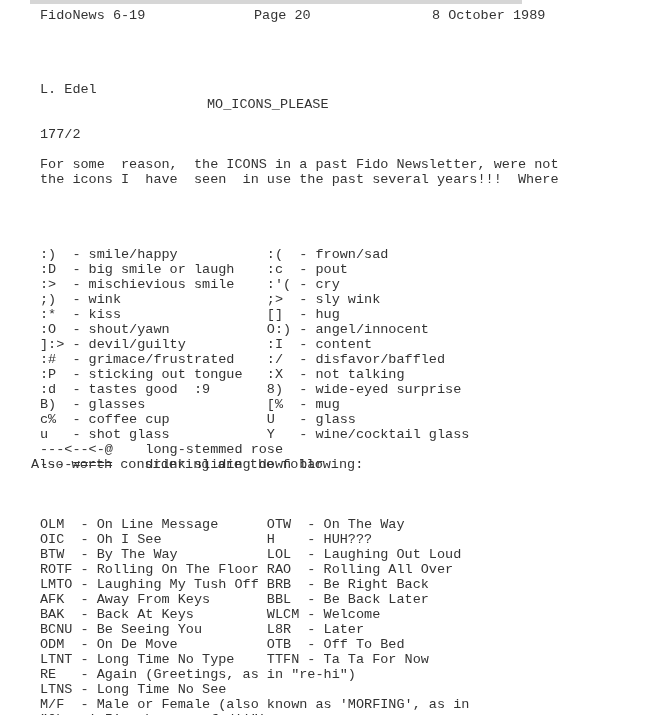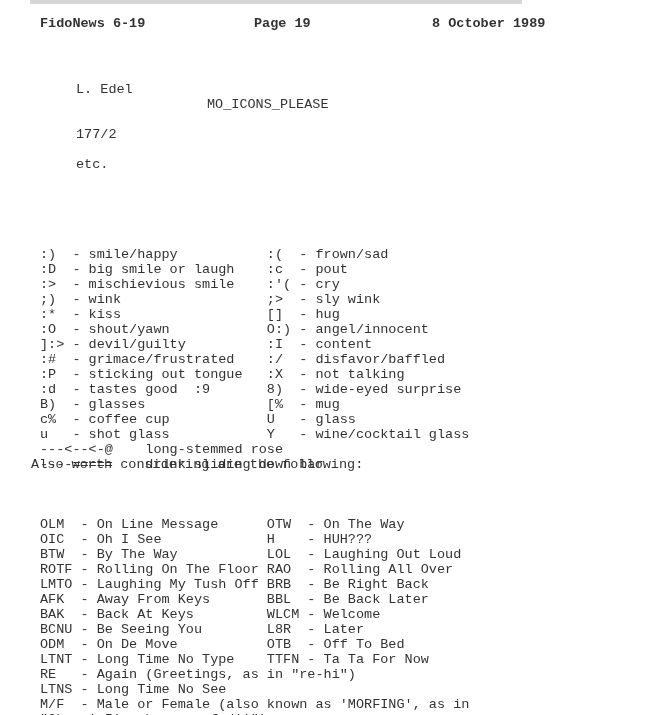--- a/index.html
+++ b/index.html
@@ -19,31 +19,31 @@
   }
   .top-band {
     position: absolute;
     top: 0;
     left: 30px;
     width: 492px;
     height: 4px;
     background: #d6d6d6;
   }
   .abs { position: absolute; white-space: pre; }
-  .header-row { top: 16px; left: 0; width: 532px; height: 15px; font-weight: bold; }
+  .header-row { top: 8px; left: 0; width: 532px; height: 15px; }
   .h-left   { position: absolute; left: 40px;  top: 0; white-space: pre; }
   .h-center { position: absolute; left: 254px; top: 0; white-space: pre; }
   .h-right  { position: absolute; left: 432px; top: 0; white-space: pre; }
   .byline { top: 52px; left: 40px; }
   .title-line { top: 97px; left: 207px; }
   .intro { top: 127px; left: 40px; }
   .emoticon-table { top: 217px; left: 40px; }
   .also-line { top: 457px; left: 23px; }
   .abbrev-table { top: 487px; left: 40px; }
-  .line { white-space: pre; height: 15px; margin-left: 36px; }
+  .line { white-space: pre; height: 15px; }
   .row { white-space: pre; height: 15px; }
   .cell-l {
     display: inline-block;
     width: 28ch;
     white-space: pre;
     vertical-align: top;
     overflow: visible;
   }
   .cell-r {
     display: inline-block;
@@ -51,33 +51,33 @@
     vertical-align: top;
   }
 </style>
 </head>
 <body>
 
 <div class="top-band"></div>
 
 <div class="abs header-row">
   <span class="h-left">FidoNews 6-19</span>
-  <span class="h-center">Page 19</span>
+  <span class="h-center">Page 20</span>
   <span class="h-right">8 October 1989</span>
 </div>
 
 <div class="abs byline">
   <div class="line">L. Edel</div>
   <div class="line">177/2</div>
 </div>
 
 <div class="abs title-line">MO_ICONS_PLEASE</div>
 
 <div class="abs intro">
-  <div class="line">etc.</div>
+  <div class="line">For some  reason,  the ICONS in a past Fido Newsletter, were not</div><div class="line">the icons I  have  seen  in use the past several years!!!  Where</div>
 </div>
 
 <div class="abs emoticon-table">
   <div class="row"><span class="cell-l">:)  - smile/happy</span><span class="cell-r">:(  - frown/sad</span></div><div class="row"><span class="cell-l">:D  - big smile or laugh</span><span class="cell-r">:c  - pout</span></div><div class="row"><span class="cell-l">:&gt;  - mischievious smile</span><span class="cell-r">:'( - cry</span></div><div class="row"><span class="cell-l">;)  - wink</span><span class="cell-r">;&gt;  - sly wink</span></div><div class="row"><span class="cell-l">:*  - kiss</span><span class="cell-r">[]  - hug</span></div><div class="row"><span class="cell-l">:O  - shout/yawn</span><span class="cell-r">O:) - angel/innocent</span></div><div class="row"><span class="cell-l">]:&gt; - devil/guilty</span><span class="cell-r">:I  - content</span></div><div class="row"><span class="cell-l">:#  - grimace/frustrated</span><span class="cell-r">:/  - disfavor/baffled</span></div><div class="row"><span class="cell-l">:P  - sticking out tongue</span><span class="cell-r">:X  - not talking</span></div><div class="row"><span class="cell-l">:d  - tastes good  :9</span><span class="cell-r">8)  - wide-eyed surprise</span></div><div class="row"><span class="cell-l">B)  - glasses</span><span class="cell-r">[%  - mug</span></div><div class="row"><span class="cell-l">c%  - coffee cup</span><span class="cell-r">U   - glass</span></div><div class="row"><span class="cell-l">u   - shot glass</span><span class="cell-r">Y   - wine/cocktail glass</span></div><div class="row"><span class="cell-l">---&lt;--&lt;-@    long-stemmed rose</span><span class="cell-r"></span></div><div class="row"><span class="cell-l">----=====    drink sliding down bar</span><span class="cell-r"></span></div>
 </div>
 
 <div class="abs also-line"> Also worth considering are the following:</div>
 
 <div class="abs abbrev-table">
   <div class="row"><span class="cell-l">OLM  - On Line Message</span><span class="cell-r">OTW  - On The Way</span></div><div class="row"><span class="cell-l">OIC  - Oh I See</span><span class="cell-r">H    - HUH???</span></div><div class="row"><span class="cell-l">BTW  - By The Way</span><span class="cell-r">LOL  - Laughing Out Loud</span></div><div class="row"><span class="cell-l">ROTF - Rolling On The Floor</span><span class="cell-r">RAO  - Rolling All Over</span></div><div class="row"><span class="cell-l">LMTO - Laughing My Tush Off</span><span class="cell-r">BRB  - Be Right Back</span></div><div class="row"><span class="cell-l">AFK  - Away From Keys</span><span class="cell-r">BBL  - Be Back Later</span></div><div class="row"><span class="cell-l">BAK  - Back At Keys</span><span class="cell-r">WLCM - Welcome</span></div><div class="row"><span class="cell-l">BCNU - Be Seeing You</span><span class="cell-r">L8R  - Later</span></div><div class="row"><span class="cell-l">ODM  - On De Move</span><span class="cell-r">OTB  - Off To Bed</span></div><div class="row"><span class="cell-l">LTNT - Long Time No Type</span><span class="cell-r">TTFN - Ta Ta For Now</span></div><div class="row"><span class="cell-l">RE   - Again (Greetings, as in "re-hi")</span><span class="cell-r"></span></div><div class="row"><span class="cell-l">LTNS - Long Time No See</span><span class="cell-r"></span></div><div class="row"><span class="cell-l">M/F  - Male or Female (also known as 'MORFING', as in</span><span class="cell-r"></span></div><div class="row"><span class="cell-l">"Oh no! I've been morfed!!")</span><span class="cell-r"></span></div>

